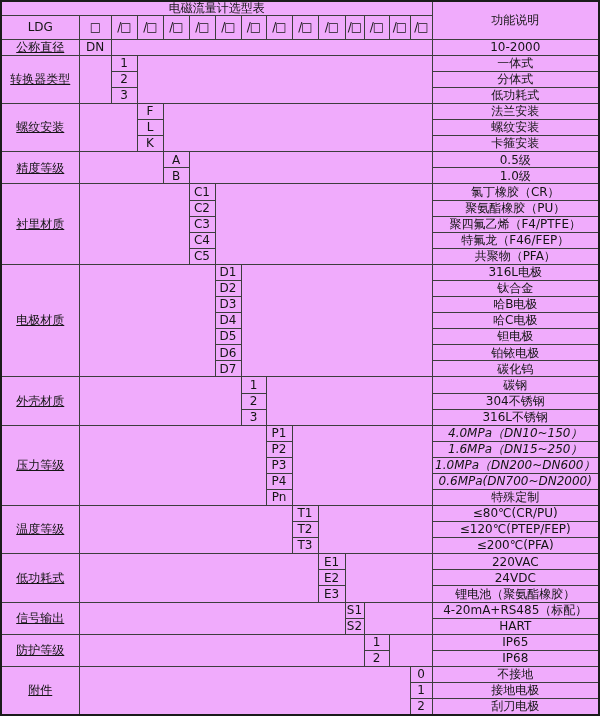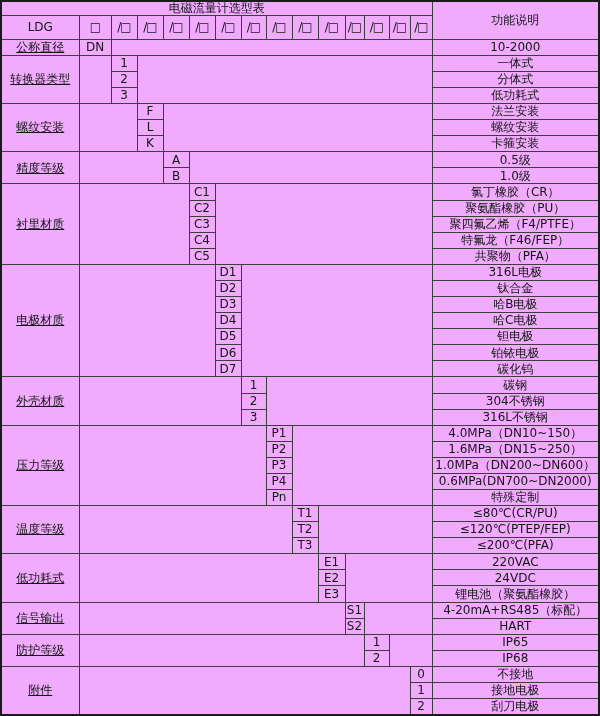--- a/index.html
+++ b/index.html
@@ -19,21 +19,21 @@
   tr.gtop td { border-top:2px solid #1b1b1b; }
   tr.title-row { height:14px; }
   tr.model-row { height:24px; }
   tr.data-row { height:16px; }
   td.title { font-size:13px; }
   td.fn-head { font-size:13px; }
   td.ldg { text-align:left; padding-left:6px; font-size:12px; }
   td.box { font-size:13px; letter-spacing:-1px; }
   td.code { font-size:11px; }
   td.desc { font-size:12px; }
-  td.desc.left { text-align:left; padding-left:2px; }
+  td.desc.left { text-align:left; padding-left:2px;font-style:italic; }
   td.lbl { font-size:12px;text-decoration:underline; }
   td.sp { }
 </style>
 </head>
 <body>
 
 <table id="sel">
   <colgroup>
     <col style="width:78px">
       <col style="width:32px">

